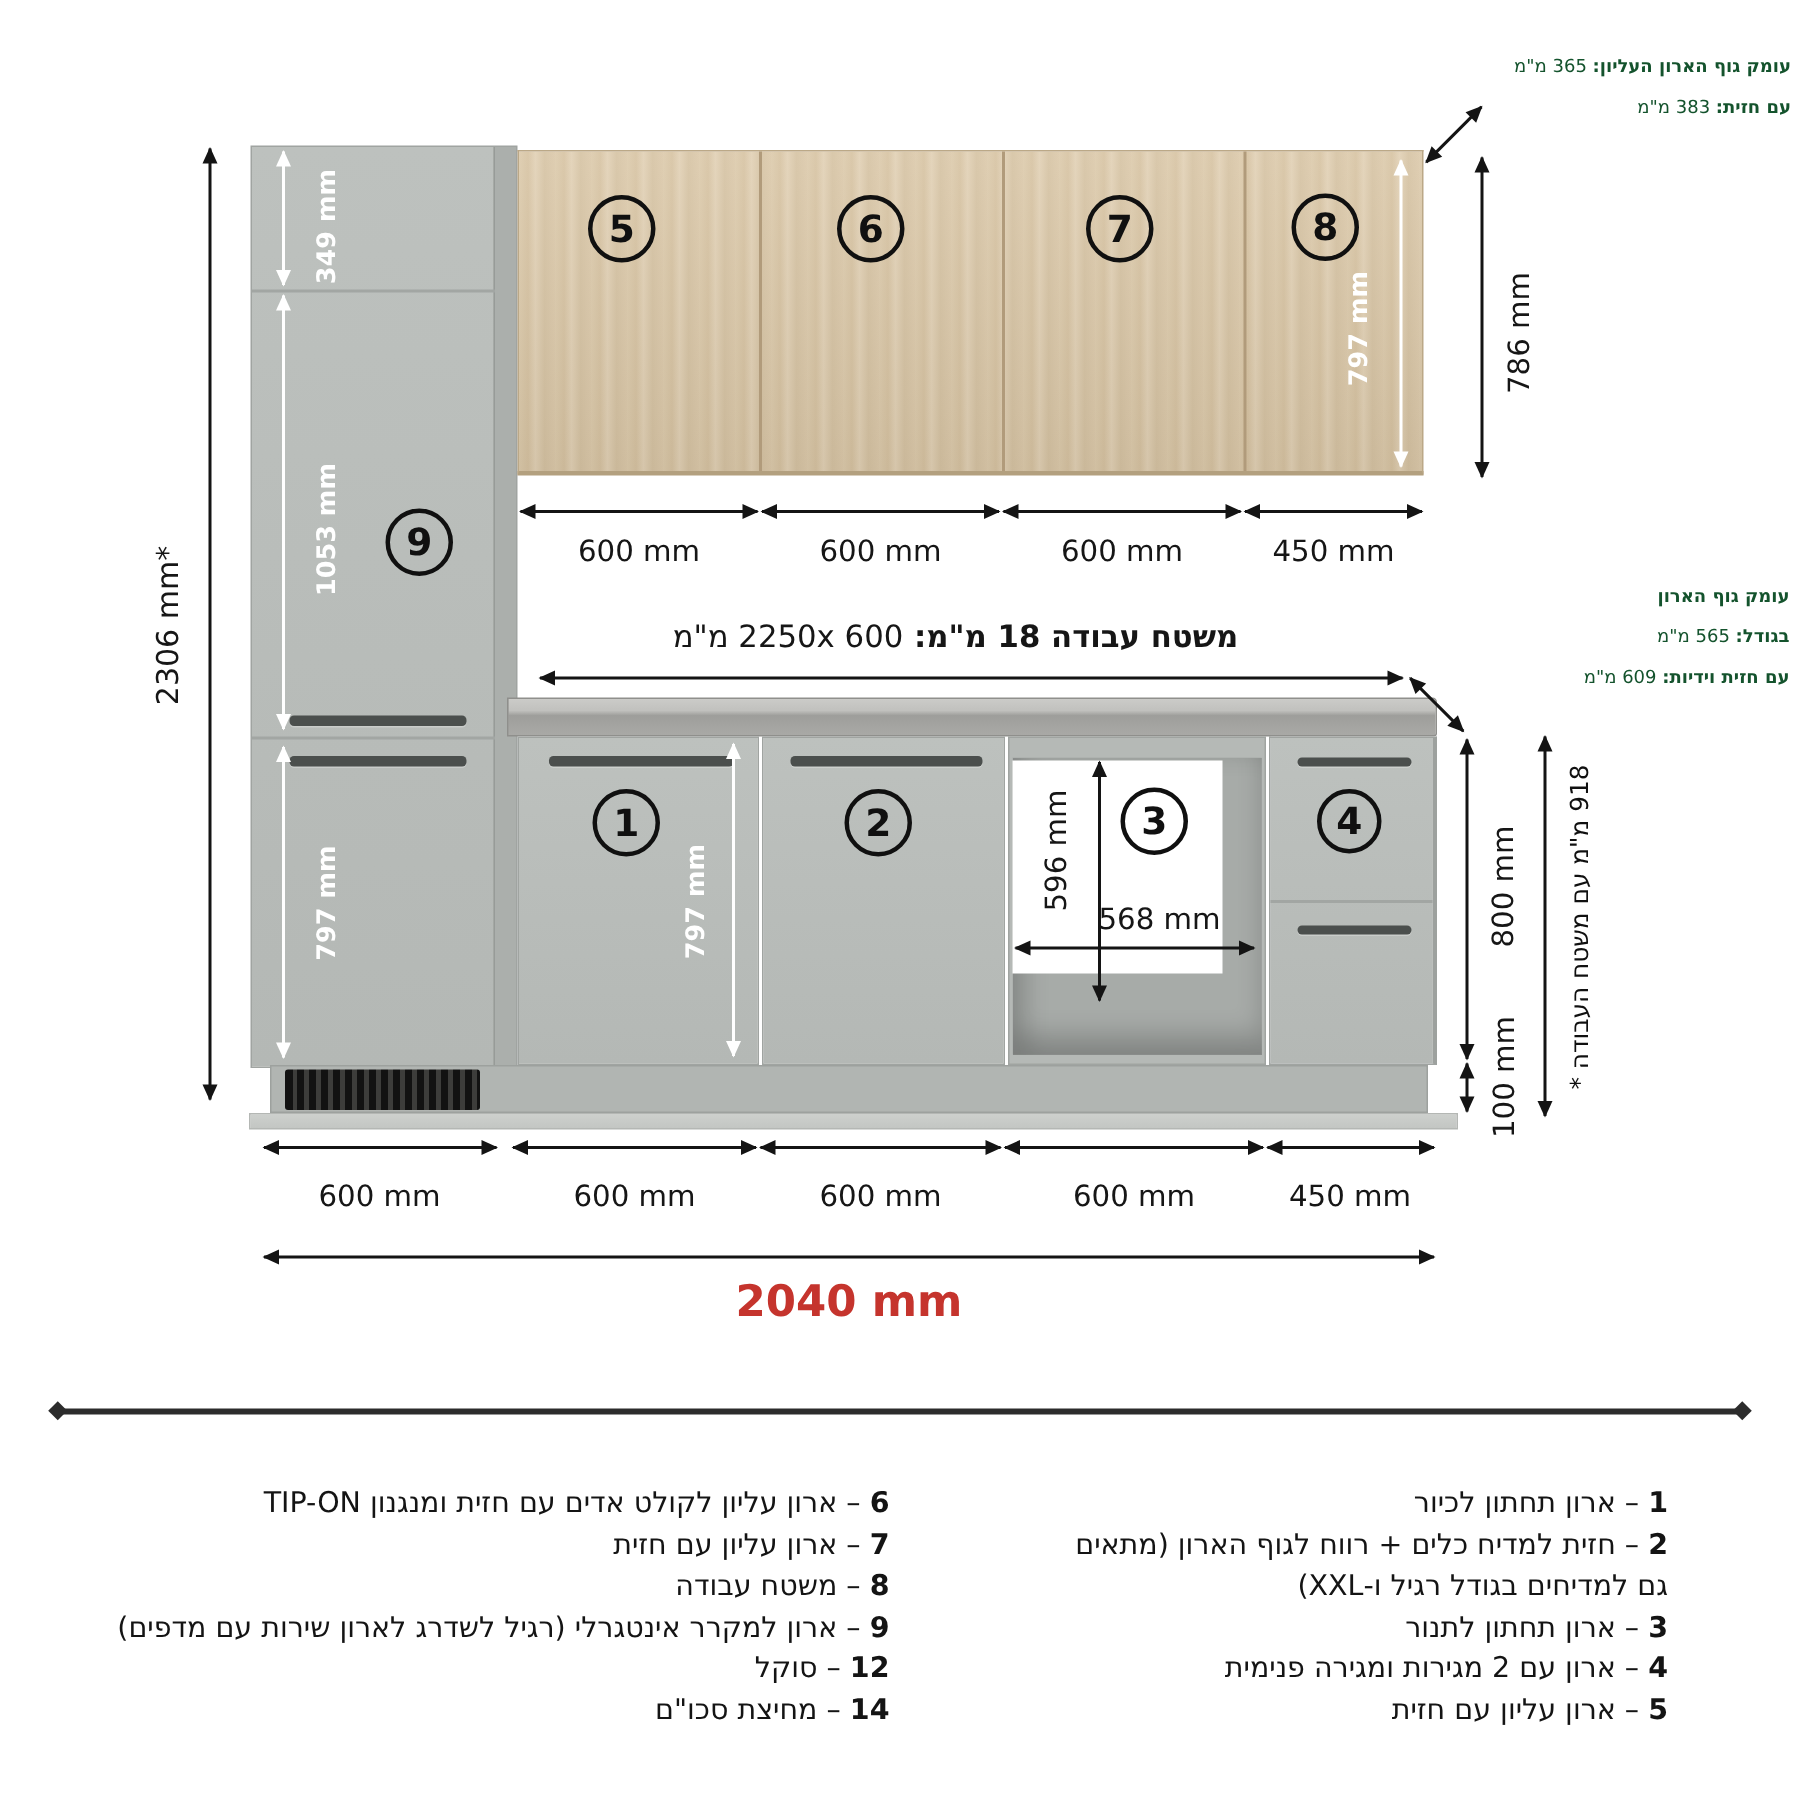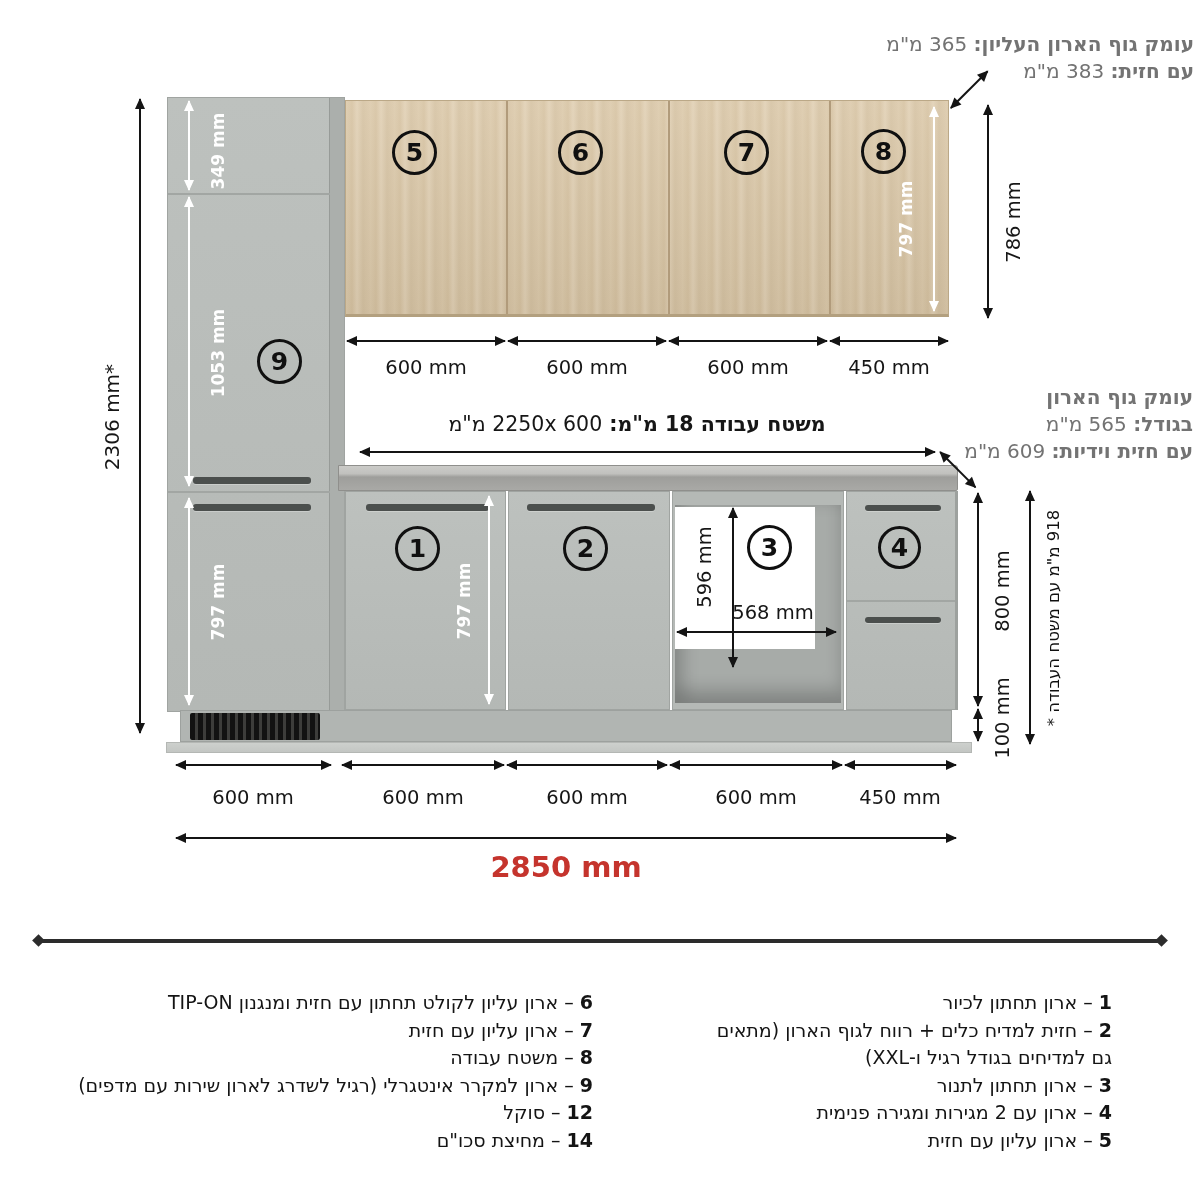--- a/index.html
+++ b/index.html
@@ -31,21 +31,21 @@
     border-left:5.5px solid transparent;border-right:5.5px solid transparent;border-bottom:11px solid var(--c,#141414);}
   .av::after{content:"";position:absolute;bottom:-1px;left:50%;margin-left:-5.5px;width:0;height:0;
     border-left:5.5px solid transparent;border-right:5.5px solid transparent;border-top:11px solid var(--c,#141414);}
   .white{--c:#ffffff;}
   .diag{position:absolute;transform-origin:0 50%;}
   
   .rot{position:absolute;height:22px;line-height:22px;text-align:center;transform:rotate(-90deg);white-space:nowrap;}
   .wlab{color:#fff;font-weight:700;font-size:17px;}
   .dlab{color:#161616;font-size:19.5px;}
   .hlab{position:absolute;font-size:19.5px;color:#161616;text-align:center;white-space:nowrap;}
-  .note{position:absolute;direction:rtl;text-align:right;font-size:20px;line-height:26.5px;color:#737373;white-space:nowrap;}
+  .note{position:absolute;direction:rtl;text-align:right;font-size:12px;line-height:26.5px;color:#14532d;white-space:nowrap;}
   .note b{font-weight:700;}
   .total{position:absolute;font-size:29px;font-weight:700;color:#c5342d;text-align:center;}
   
   .circ{position:absolute;width:45px;height:45px;border:3.6px solid #101010;border-radius:50%;
         display:flex;align-items:center;justify-content:center;font-size:25px;font-weight:700;color:#101010;box-sizing:border-box;background:transparent;}
   
   .divider{position:absolute;height:3.5px;background:#2c2c2c;}
   .diamond{position:absolute;width:9px;height:9px;background:#2c2c2c;transform:rotate(45deg);}
   .legend{position:absolute;direction:rtl;font-size:19px;line-height:27.5px;color:#141414;}
   .lrow{white-space:nowrap;}
@@ -185,37 +185,37 @@
   <div class="ah" style="left:507px;top:764px;width:160px;"></div>
   <div class="ah" style="left:670px;top:764px;width:172px;"></div>
   <div class="ah" style="left:845px;top:764px;width:111px;"></div>
   <div class="hlab" style="left:193px;top:786px;width:120px;">600 mm</div>
   <div class="hlab" style="left:363px;top:786px;width:120px;">600 mm</div>
   <div class="hlab" style="left:527px;top:786px;width:120px;">600 mm</div>
   <div class="hlab" style="left:696px;top:786px;width:120px;">600 mm</div>
   <div class="hlab" style="left:840px;top:786px;width:120px;">450 mm</div>
 
   <div class="ah" style="left:176px;top:837px;width:780px;"></div>
-  <div class="total" style="left:416px;top:850px;width:300px;">2850 mm</div>
+  <div class="total" style="left:416px;top:850px;width:300px;">2040 mm</div>
 
   <div class="divider" style="left:38px;top:939px;width:1124px;"></div>
   <div class="diamond" style="left:34px;top:936px;"></div>
   <div class="diamond" style="left:1157px;top:936px;"></div>
 
   <div class="legend" style="top:989px;right:88px;width:530px;" dir="rtl">
     <div class="lrow"><b>1</b><span> – ארון תחתון לכיור</span></div>
     <div class="lrow"><b>2</b><span> – חזית למדיח כלים + רווח לגוף הארון (מתאים</span></div>
     <div class="lrow"><b></b><span>גם למדיחים בגודל רגיל ו-XXL)</span></div>
     <div class="lrow"><b>3</b><span> – ארון תחתון לתנור</span></div>
     <div class="lrow"><b>4</b><span> – ארון עם 2 מגירות ומגירה פנימית</span></div>
     <div class="lrow"><b>5</b><span> – ארון עליון עם חזית</span></div>
   </div>
 
   <div class="legend" style="top:989px;right:607px;width:560px;" dir="rtl">
-    <div class="lrow"><b>6</b><span> – ארון עליון לקולט תחתון עם חזית ומנגנון TIP-ON</span></div>
+    <div class="lrow"><b>6</b><span> – ארון עליון לקולט אדים עם חזית ומנגנון TIP-ON</span></div>
     <div class="lrow"><b>7</b><span> – ארון עליון עם חזית</span></div>
     <div class="lrow"><b>8</b><span> – משטח עבודה</span></div>
     <div class="lrow"><b>9</b><span> – ארון למקרר אינטגרלי (רגיל לשדרג לארון שירות עם מדפים)</span></div>
     <div class="lrow"><b>12</b><span> – סוקל</span></div>
     <div class="lrow"><b>14</b><span> – מחיצת סכו"ם</span></div>
   </div>
 
 </div>
 
 </body></html>

